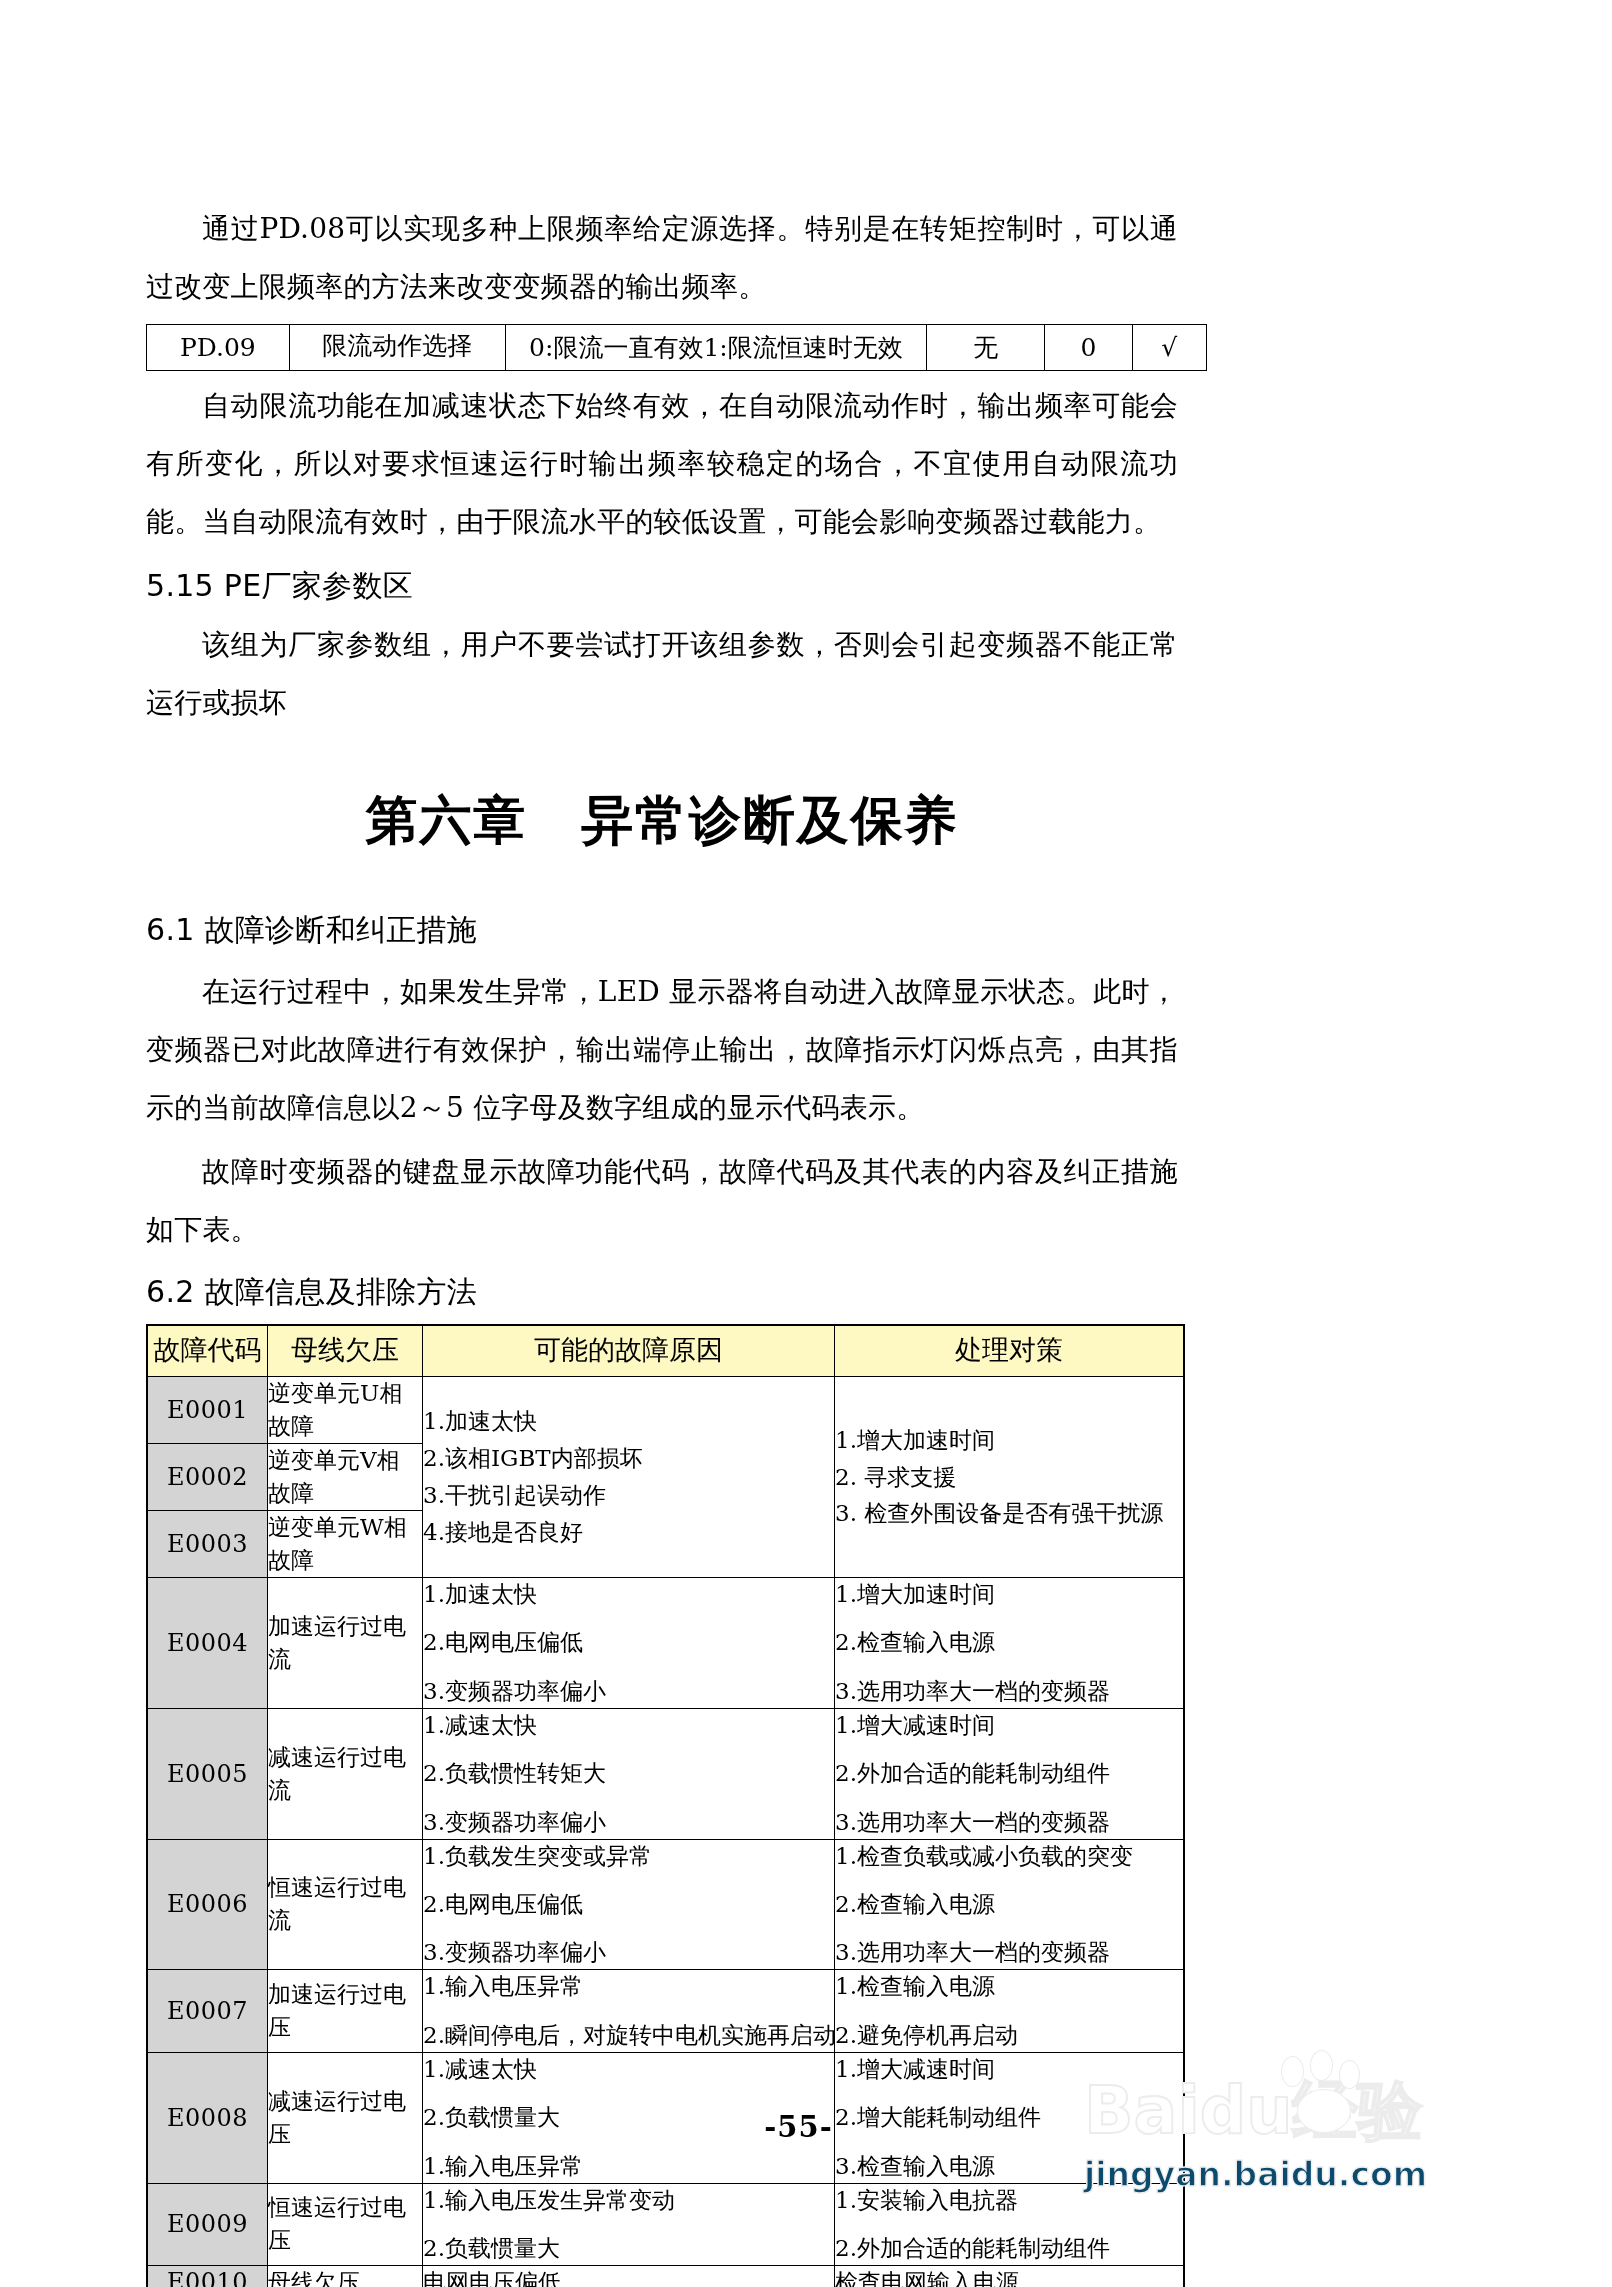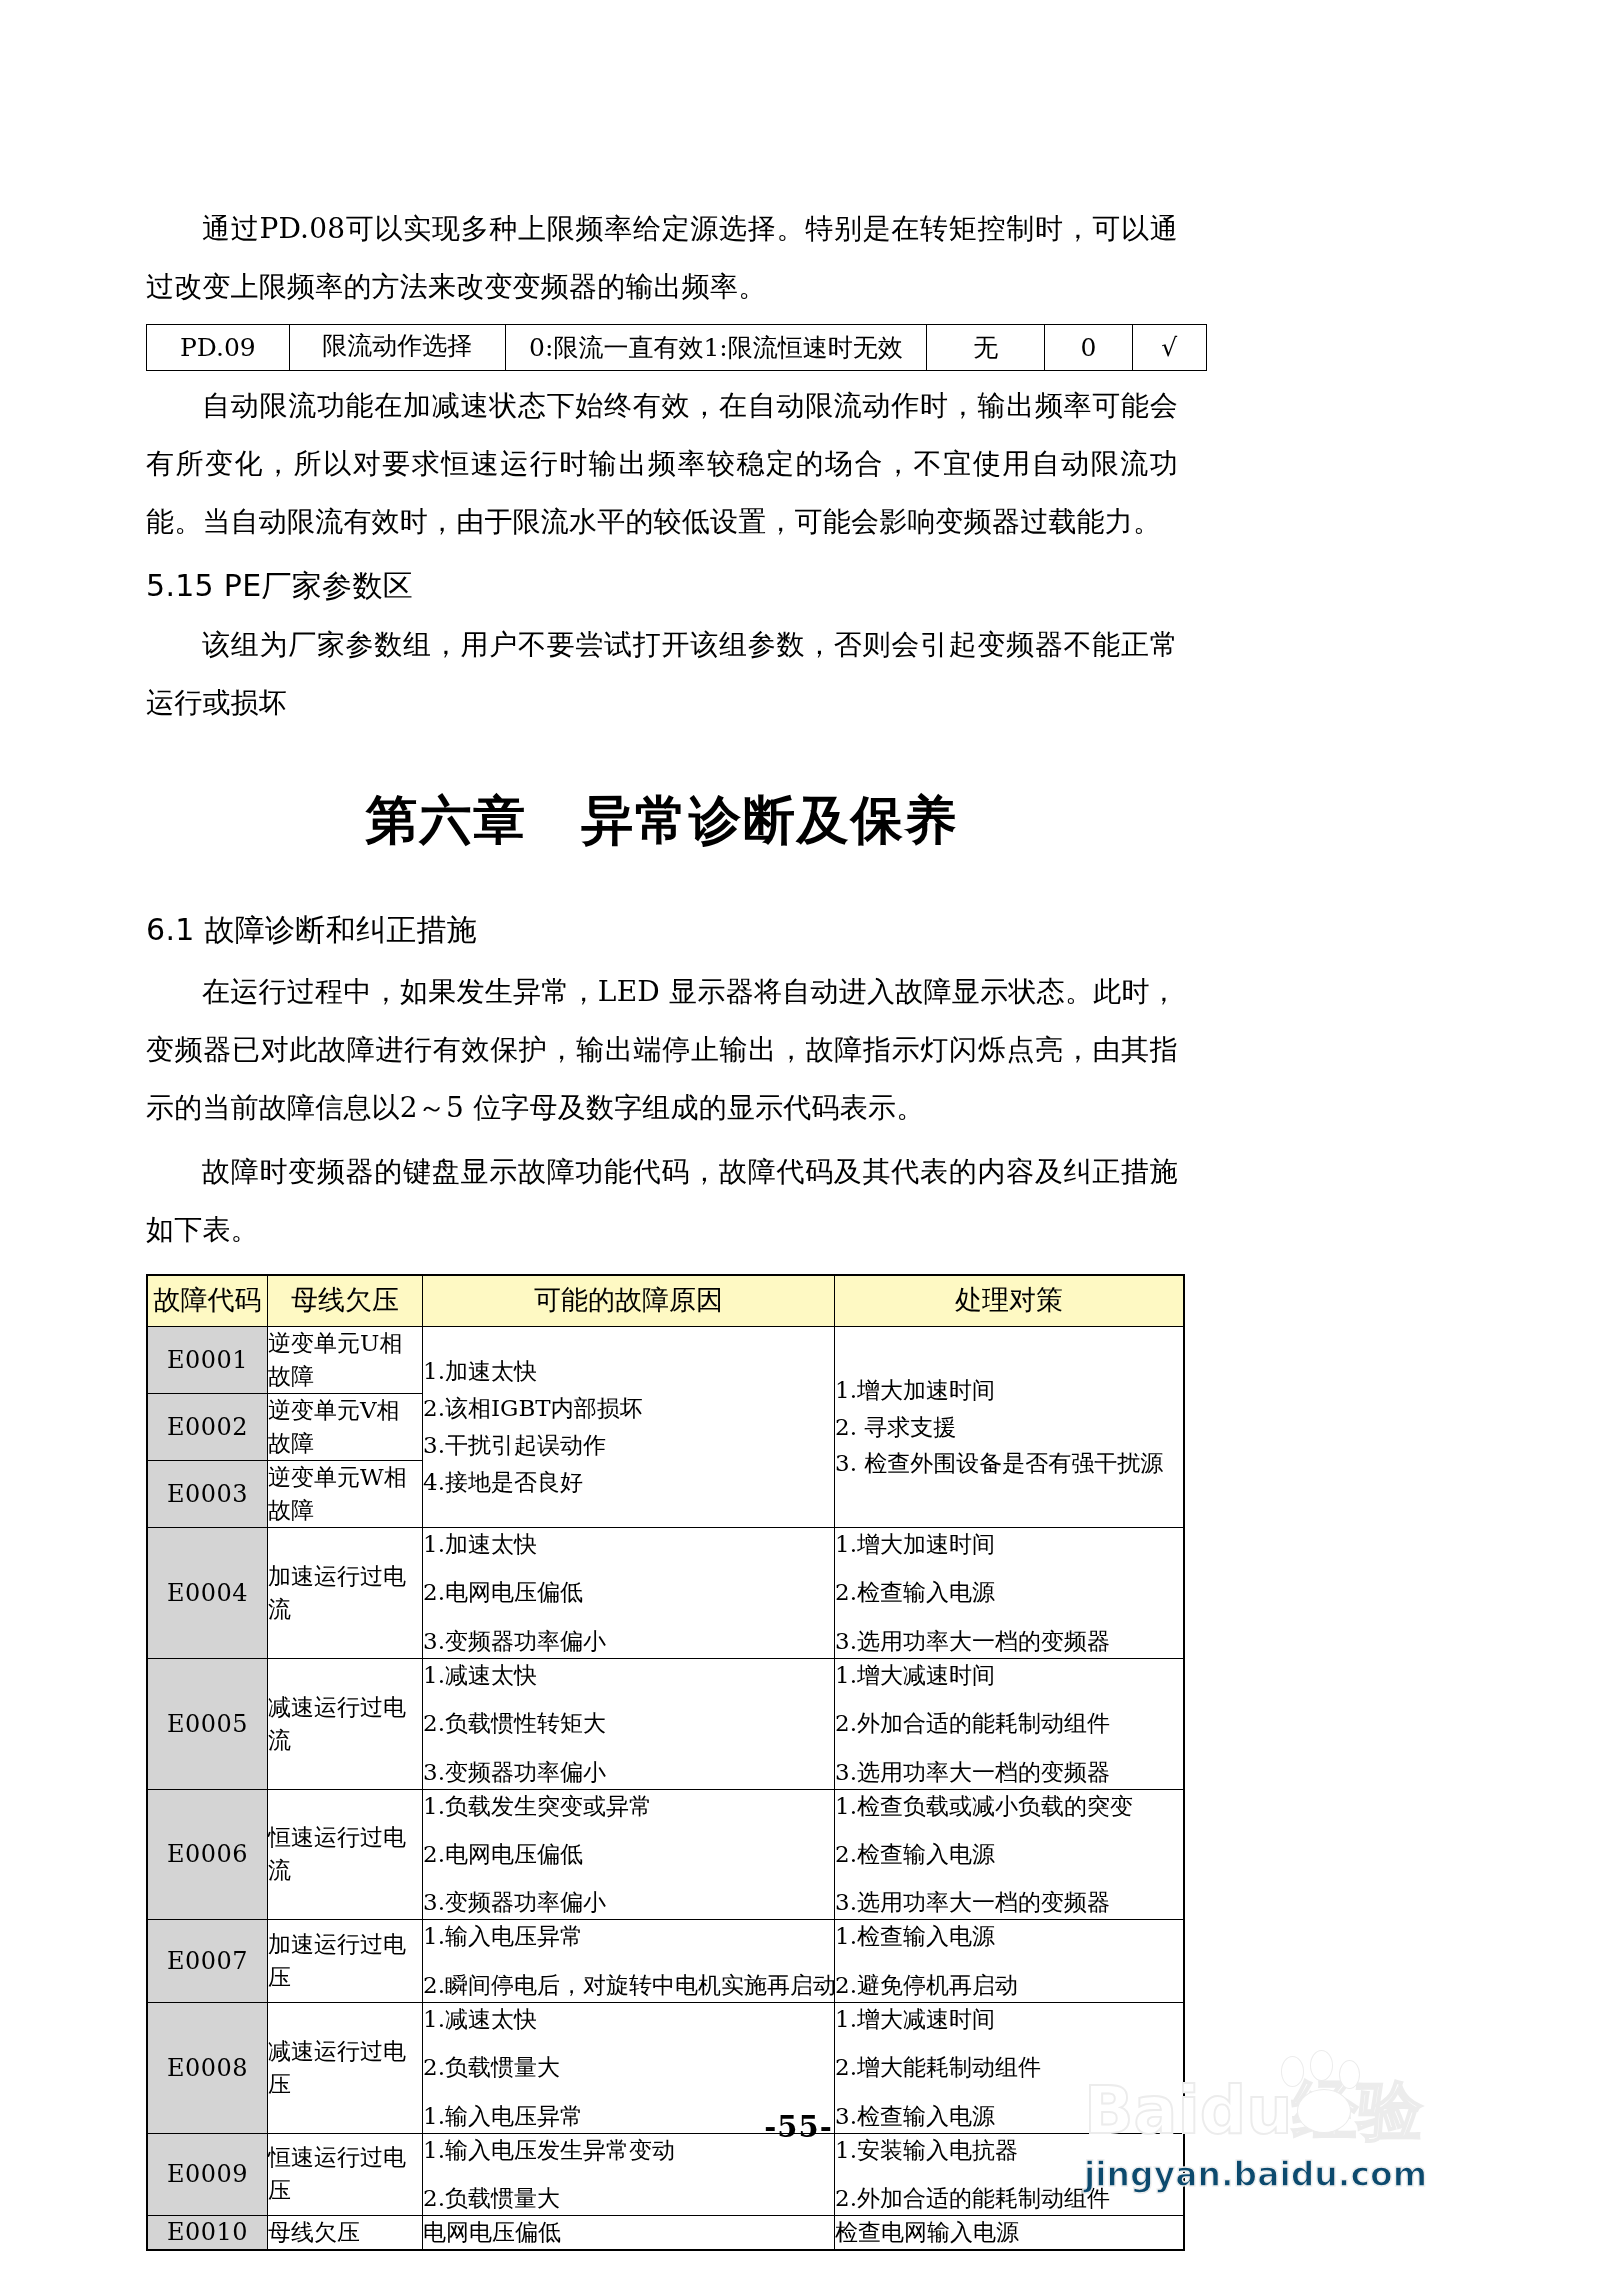--- a/index.html
+++ b/index.html
@@ -230,20 +230,21 @@
     </h1>
 
     <div style="height:50px"></div>
     <h2 class="h-sec">6.1 故障诊断和纠正措施</h2>
     <div style="height:7.7px"></div>
     <p class="para indent">在运行过程中，如果发生异常，LED 显示器将自动进入故障显示状态。此时，变频器已对此故障进行有效保护，输出端停止输出，故障指示灯闪烁点亮，由其指示的当前故障信息以2～5 位字母及数字组成的显示代码表示。</p>
     <div style="height:5.8px"></div>
     <p class="para indent">故障时变频器的键盘显示故障功能代码，故障代码及其代表的内容及纠正措施如下表。</p>
 
     <div style="height:7.7px"></div>
+    <h2 class="h-sec">6.2 故障信息及排除方法</h2>
 
     <div style="height:7.7px"></div>
     <table class="fault-table">
       <thead>
         <tr>
           <th class="col-code">故障代码</th>
           <th class="col-type">母线欠压</th>
           <th class="col-cause">可能的故障原因</th>
           <th class="col-action">处理对策</th>
         </tr>

